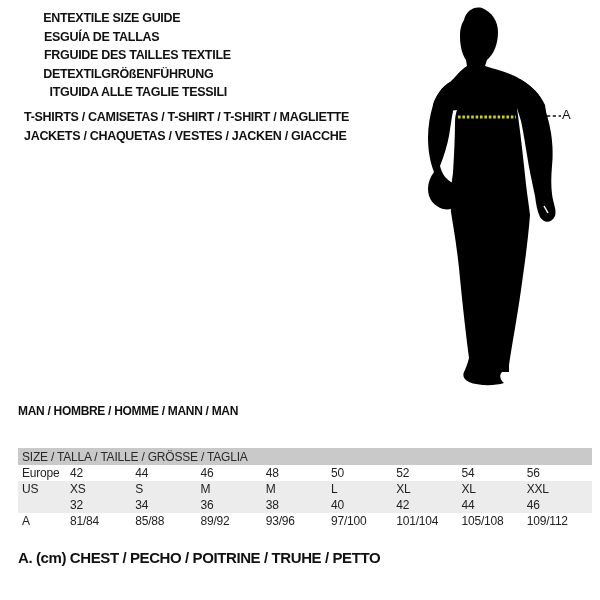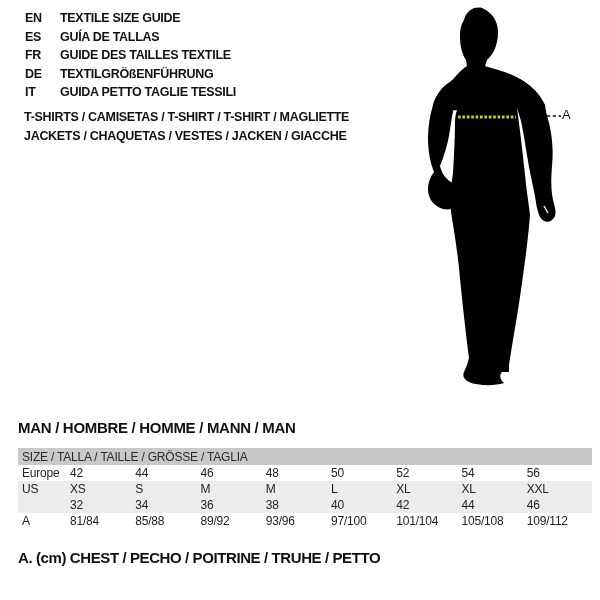--- a/index.html
+++ b/index.html
@@ -6,35 +6,35 @@
   body{
     width:600px;height:600px;position:relative;overflow:hidden;
     background:#ffffff;color:#111;
     font-family:"Liberation Sans", sans-serif;
     -webkit-font-smoothing:antialiased;
   }
   .abs{position:absolute;}
 
   
   .lang-list{left:25px;top:11px;}
-  .lang-row{display:flex;height:18.5px;align-items:flex-start;}
+  .lang-row{display:flex;height:18.5px;align-items:flex-start;text-align:right;}
   .lang-code{width:35px;font-size:12.5px;font-weight:700;letter-spacing:-0.3px;}
   .lang-label{font-size:12.5px;font-weight:700;letter-spacing:-0.3px;white-space:nowrap;}
 
   
   .categories{left:24px;top:108px;}
   .cat-line{font-size:12.5px;font-weight:700;letter-spacing:-0.3px;line-height:18.5px;white-space:nowrap;}
 
   
   .figure-wrap{left:370px;top:0;width:210px;height:400px;}
   .figure-wrap svg{display:block;width:210px;height:400px;}
   .measure-label{left:562px;top:107px;font-size:13px;font-weight:400;}
 
   
-  .section-title{left:18px;top:419px;font-size:15px;font-weight:700;letter-spacing:-0.3px;white-space:nowrap;}
+  .section-title{left:18px;top:404px;font-size:12px;font-weight:700;letter-spacing:-0.3px;white-space:nowrap;}
 
   
   .size-table{left:18px;top:448px;width:574px;border-collapse:collapse;table-layout:fixed;}
   .size-table td{font-size:12px;letter-spacing:-0.2px;color:#222;text-align:left;
     height:16px;padding:0;vertical-align:middle;}
   .size-table .header-cell{background:var(--header-bg,#c9c9c9);text-align:left;padding-left:4px;
     height:17px;color:#2a2a2a;}
   .size-table .rowlabel{text-align:left;padding-left:4px;margin-left:44px;}
   .size-table tr.shaded td{background:var(--alt-bg,#ececec);}
 
@@ -56,21 +56,21 @@
     <div class="lang-row">
       <span class="lang-code">FR</span>
       <span class="lang-label">GUIDE DES TAILLES TEXTILE</span>
     </div>
     <div class="lang-row">
       <span class="lang-code">DE</span>
       <span class="lang-label">TEXTILGRÖßENFÜHRUNG</span>
     </div>
     <div class="lang-row">
       <span class="lang-code">IT</span>
-      <span class="lang-label">GUIDA PETTO TAGLIE TESSILI</span>
+      <span class="lang-label">GUIDA ALLE TAGLIE TESSILI</span>
     </div>
   </div>
 
 <div class="abs categories">
   <div class="cat-line">T-SHIRTS / CAMISETAS / T-SHIRT / T-SHIRT / MAGLIETTE</div>
   <div class="cat-line">JACKETS / CHAQUETAS / VESTES / JACKEN / GIACCHE</div>
 </div>
 
 <div class="abs figure-wrap">
   <svg viewBox="0 0 210 400" xmlns="http://www.w3.org/2000/svg">

